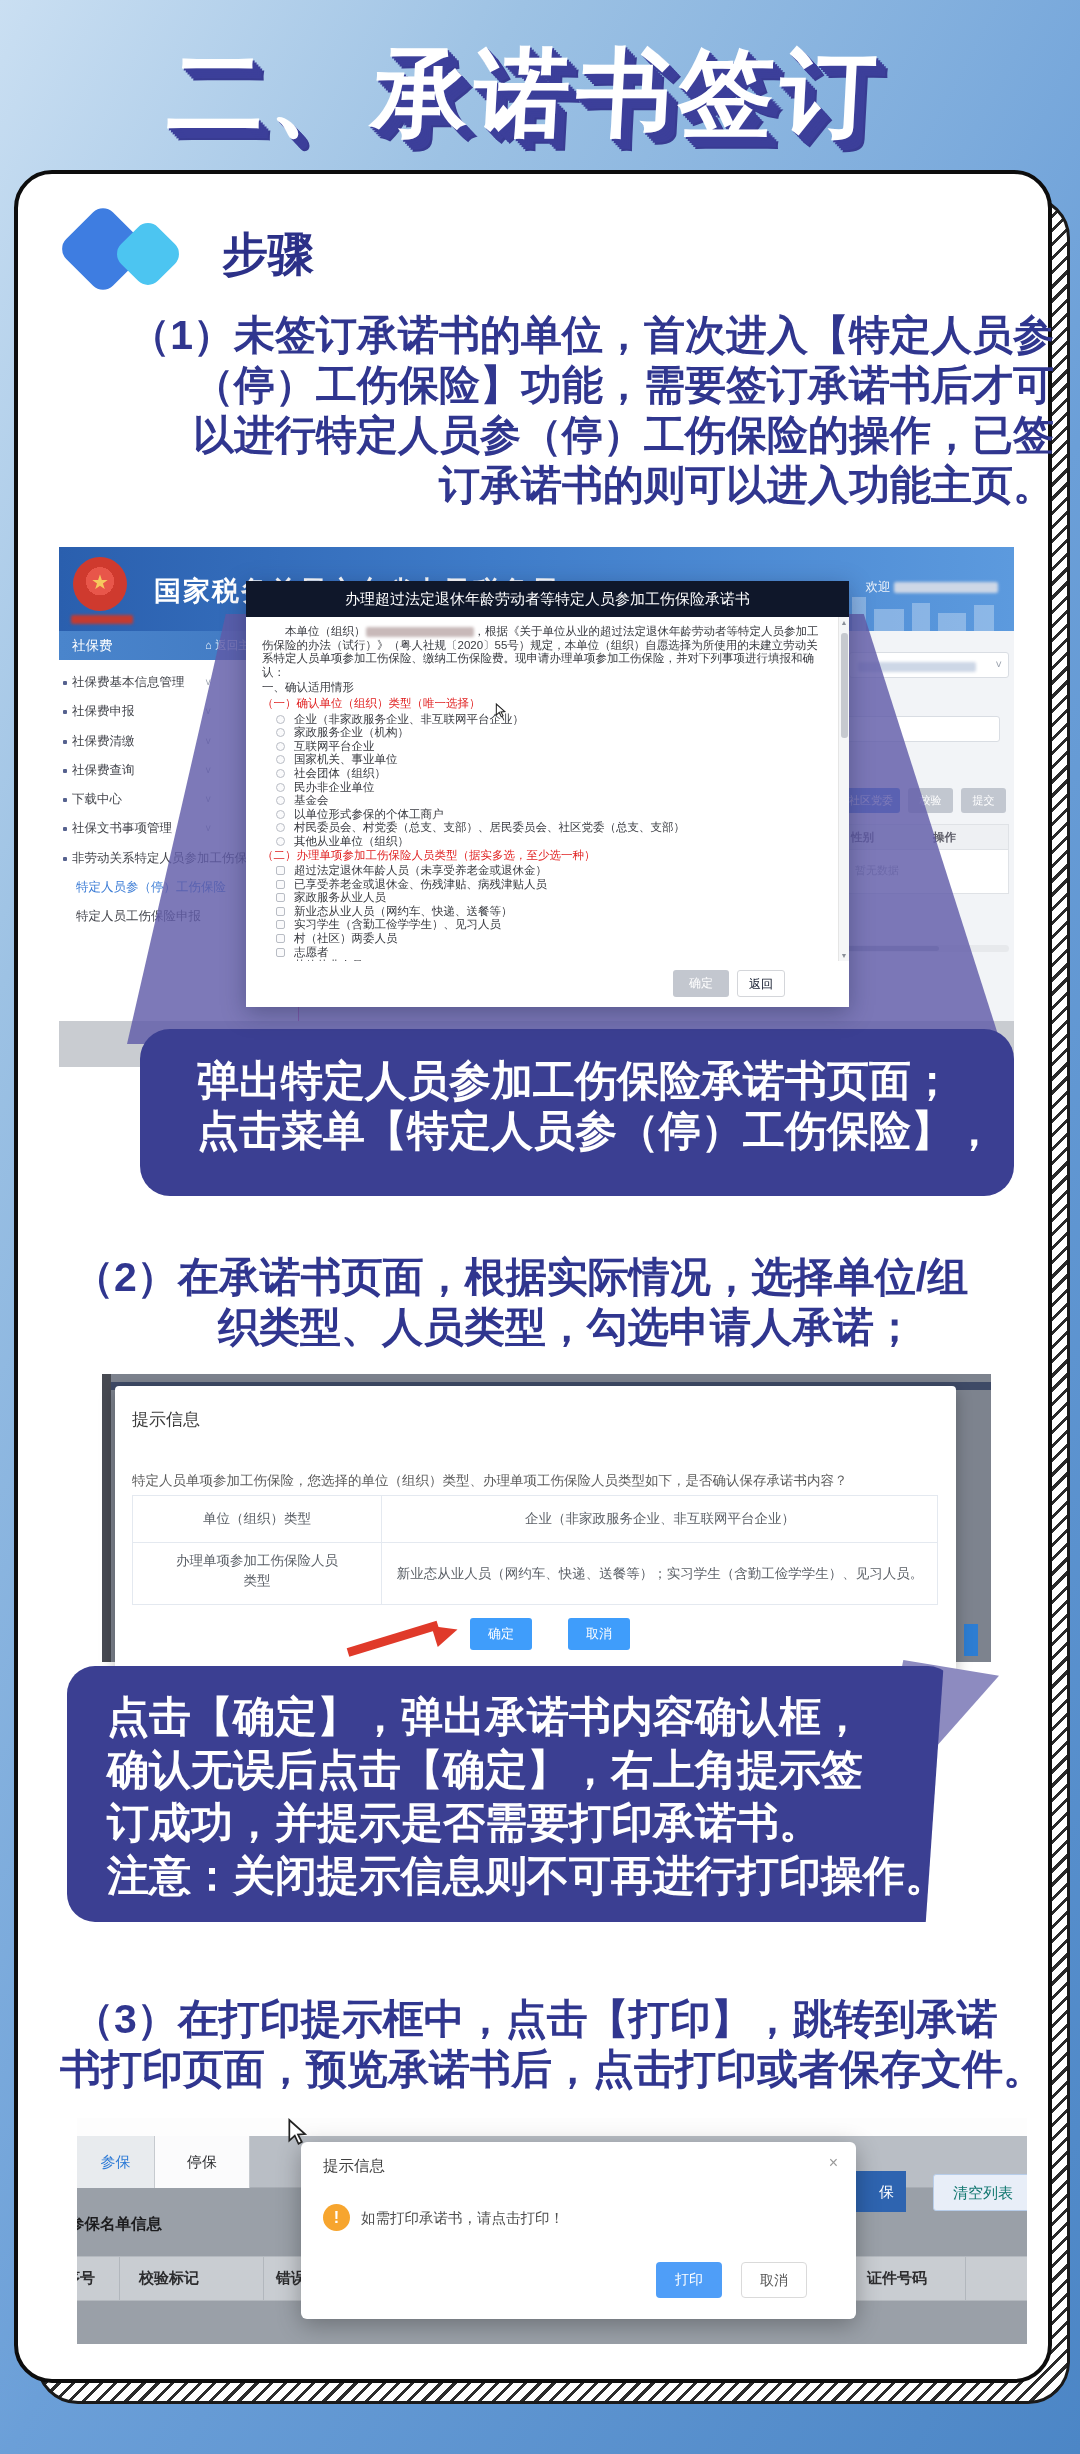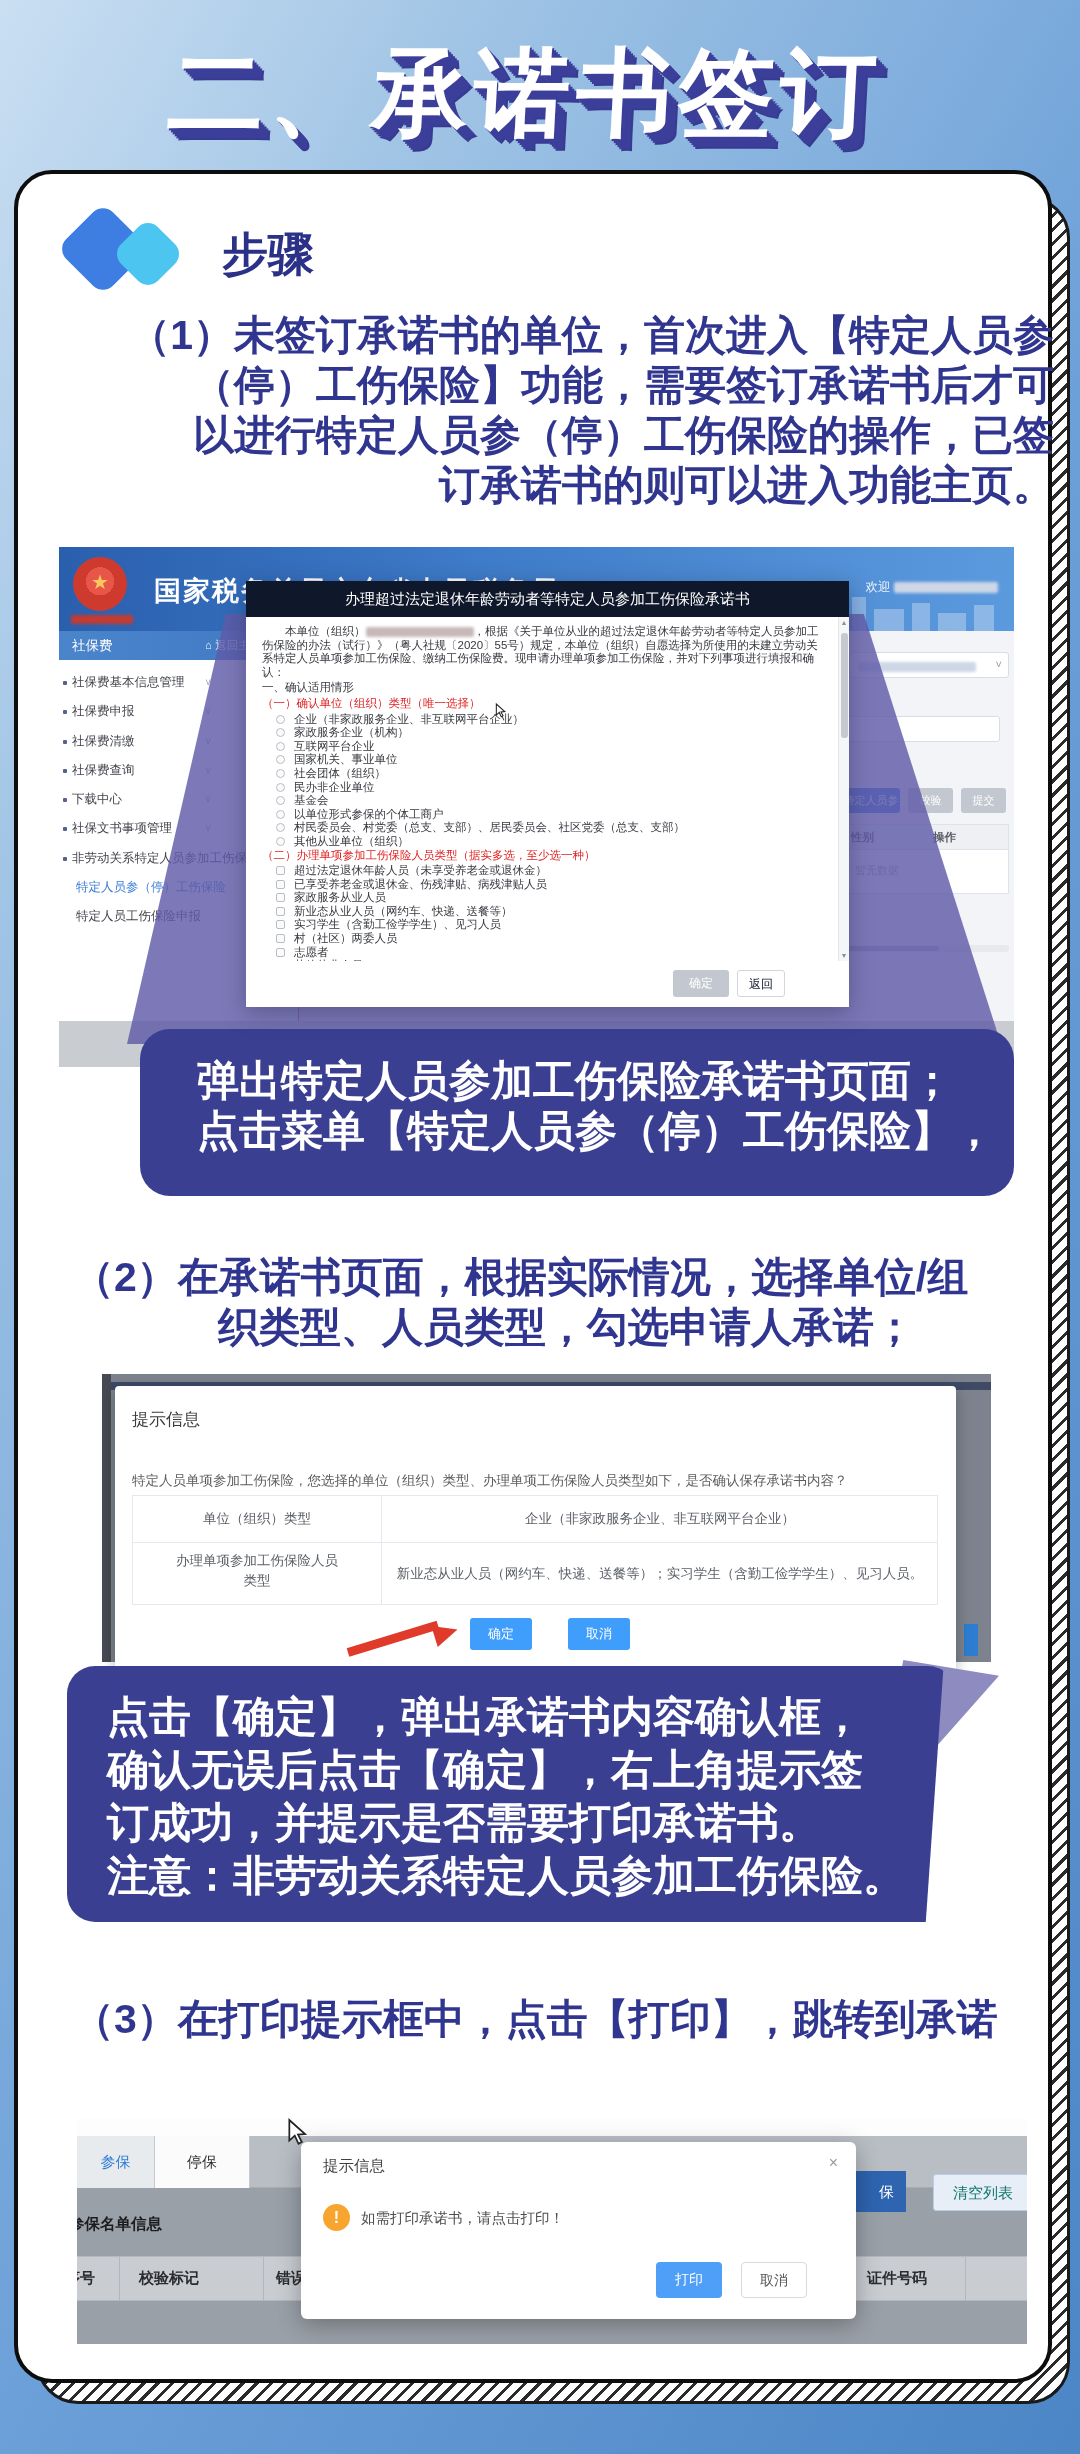--- a/index.html
+++ b/index.html
@@ -218,21 +218,21 @@
           <div class="mi has-dot"><span>非劳动关系特定人员参加工伤保险</span></div>
           <div class="mi sub active"><span>特定人员参（停）工伤保险</span></div>
           <div class="mi sub"><span>特定人员工伤保险申报</span></div>
         </div>
       </div>
 
       <div class="dropdown">
         <span class="blur-blob" style="width:118px;height:10px;margin:8px 0 0 8px;"></span>
         <span class="chev">˅</span></div>
       <div class="inputbox"></div>
-      <div class="mini-btn b-batch">特定人员参</div>
+      <div class="mini-btn b-batch">社区党委</div>
       <div class="mini-btn b-verify">校验</div>
       <div class="mini-btn b-submit">提交</div>
       <div class="thead">
         <span class="g">性别</span>
         <span class="a">操作</span>
         </div>
       <div class="tbody">
           <span>暂无数据</span>
         </div>
       <div class="hscroll">
@@ -324,25 +324,26 @@
         </div>
       </div>
     </div>
 
     <div class="tail2"></div>
 
     <div class="callout callout2">
       <div>点击【确定】，弹出承诺书内容确认框，</div>
       <div>确认无误后点击【确定】，右上角提示签</div>
       <div>订成功，并提示是否需要打印承诺书。</div>
-      <div>注意：非劳动关系特定人员参加工伤保险。</div>
+      <div>注意：关闭提示信息则不可再进行打印操作。</div>
     </div>
 
     <div class="step-text step3">
       <div class="l0">（3）在打印提示框中，点击【打印】，跳转到承诺</div>
+      <div class="l1">书打印页面，预览承诺书后，点击打印或者保存文件。</div>
     </div>
 
     <div class="shot3">
       <div class="s3-topstrip"></div>
       <div class="tabbar">
         <div class="tab tab1">参保</div>
         <div class="tab tab2">停保</div>
       </div>
       <svg class="cursor-svg" style="left:208px;top:0;" width="26" height="30" viewBox="0 0 24 26">
         <path d="M4 1 L4 20 L9 15.5 L12.5 23 L15.5 21.3 L12 14.5 L18.5 14 Z" fill="#fff" stroke="#222" stroke-width="1.6"></path>

